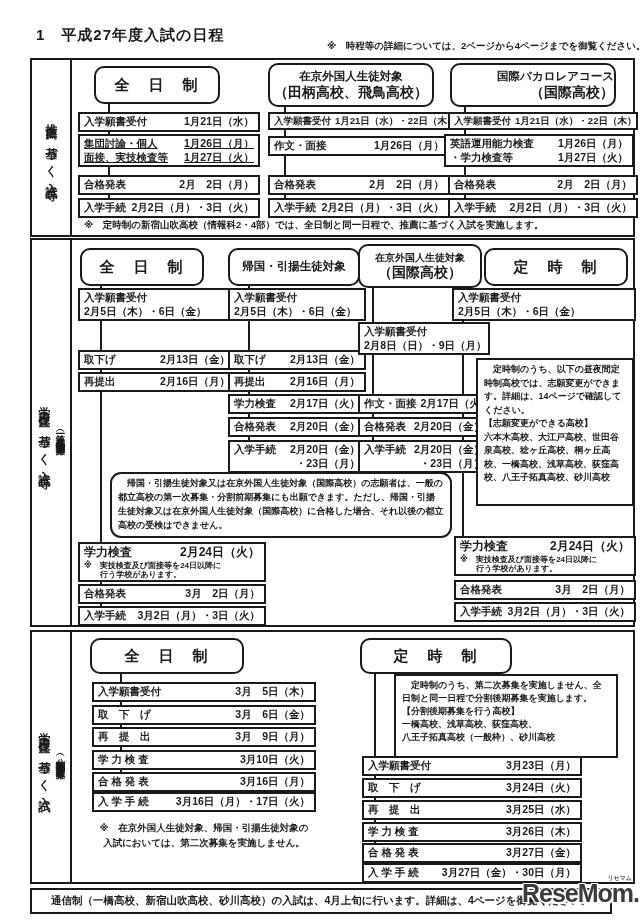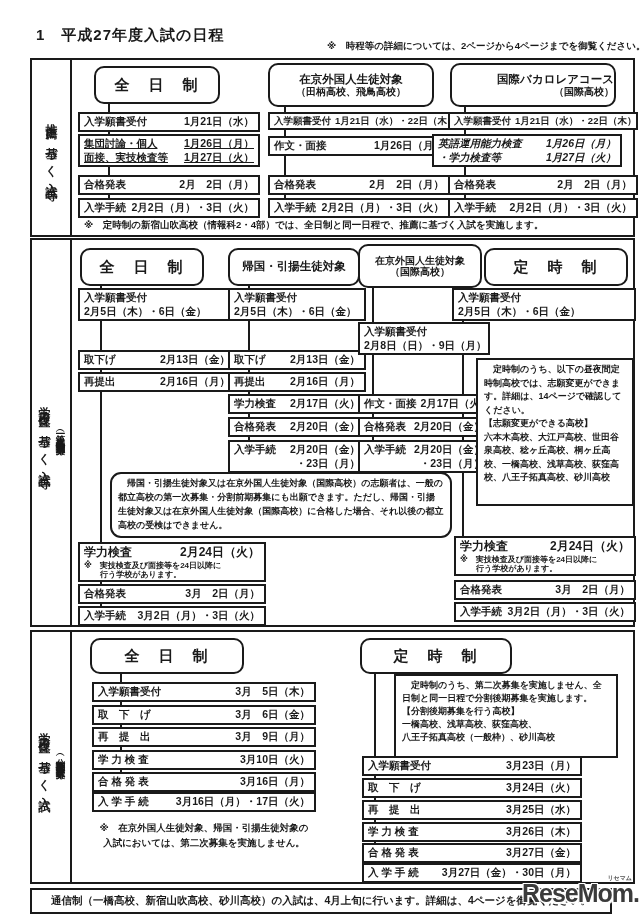--- a/index.html
+++ b/index.html
@@ -14,21 +14,21 @@
   .side{position:absolute;left:0;top:0;bottom:0;width:38px;border-right:2.5px solid #1a1a1a;
         display:flex;align-items:center;justify-content:center;gap:1px;background:#fff;}
   .vtext{writing-mode:vertical-lr;text-orientation:mixed;font-weight:bold;}
   .v-main{font-size:12px;letter-spacing:3px;}
   .v-sub{font-size:9.5px;letter-spacing:1px;}
   .hdr{position:absolute;border:2.2px solid #1a1a1a;border-radius:10px;background:#fff;z-index:2;
        display:flex;flex-direction:column;align-items:center;justify-content:center;
        font-weight:bold;text-align:center;line-height:1.15;}
   .hdr .h-main{font-size:15px;letter-spacing:2px;}
   .hdr .h-main-sm{font-size:11.5px;letter-spacing:0;}
-  .hdr .h-sub{font-size:10px;}
+  .hdr .h-sub{font-size:14px;}
   .box{position:absolute;border:2px solid #1a1a1a;background:#fff;z-index:1;font-weight:bold;
        font-size:10.5px;line-height:1.3;padding:1px 4px;white-space:nowrap;overflow:hidden;}
   .lv{display:flex;justify-content:space-between;gap:4px;}
   .line2r{text-align:right;}
   .vline{position:absolute;width:2px;background:#1a1a1a;z-index:0;}
   .notebox{position:absolute;border:2px solid #1a1a1a;background:#fff;z-index:3;font-weight:bold;
            line-height:1.5;padding:3px 6px;}
   .tiny{font-size:8px;font-weight:bold;line-height:1.15;white-space:nowrap;}
   .secnote{position:absolute;font-weight:bold;font-size:9.5px;white-space:nowrap;}
   .footer-bar{position:absolute;left:30px;top:888px;width:578px;height:22px;border:2.5px solid #1a1a1a;
@@ -118,21 +118,21 @@
   <div class="hdr" style="left:418px;top:3px;width:162px;height:40px;align-items:flex-end;">
     <span class="h-main-sm">国際バカロレアコース</span>
     <span class="h-sub">（国際高校）</span>
   </div>
   <div class="box" style="left:416px;top:52px;width:178px;font-size:9.5px;">
     <div class="lv">
         <span>入学願書受付</span>
         <span>1月21日（水）・22日（木）</span>
       </div>
   </div>
-  <div class="box" style="left:400px;top:74px;width:178px;font-style:italic;">
+  <div class="box" style="left:412px;top:74px;width:178px;">
     <div class="lv">
         <span>英語運用能力検査</span>
         <span>1月26日（月）</span>
       </div>
     <div class="lv">
         <span>・学力検査等</span>
         <span>1月27日（火）</span>
       </div>
   </div>
   <div class="box" style="left:416px;top:115px;width:178px;">

